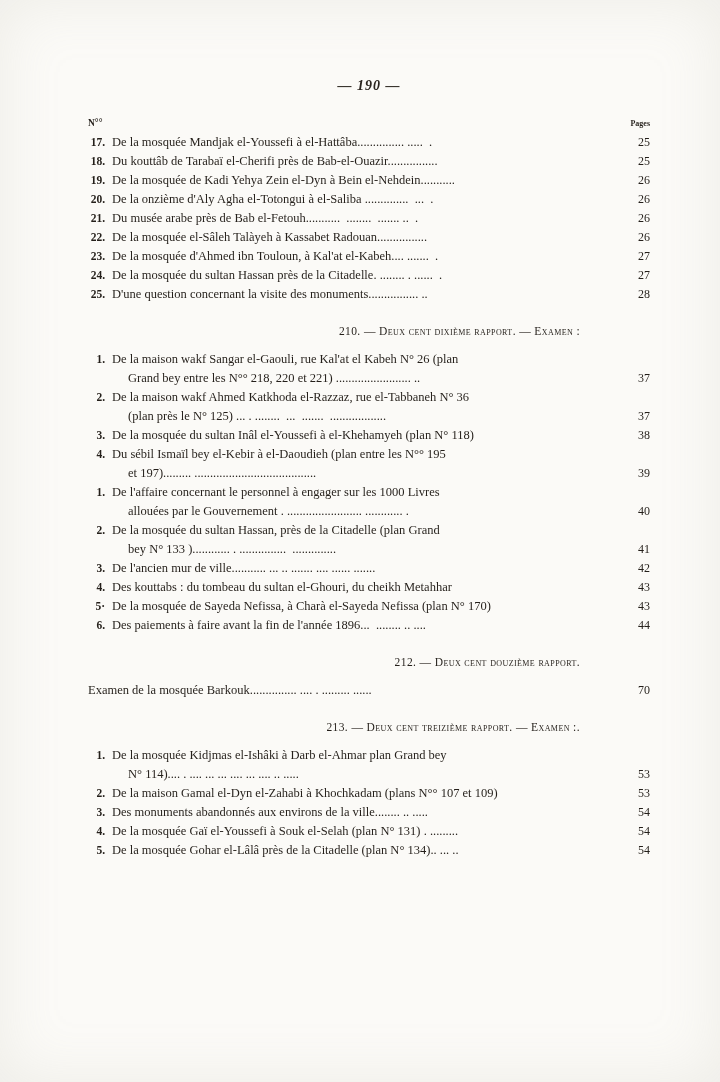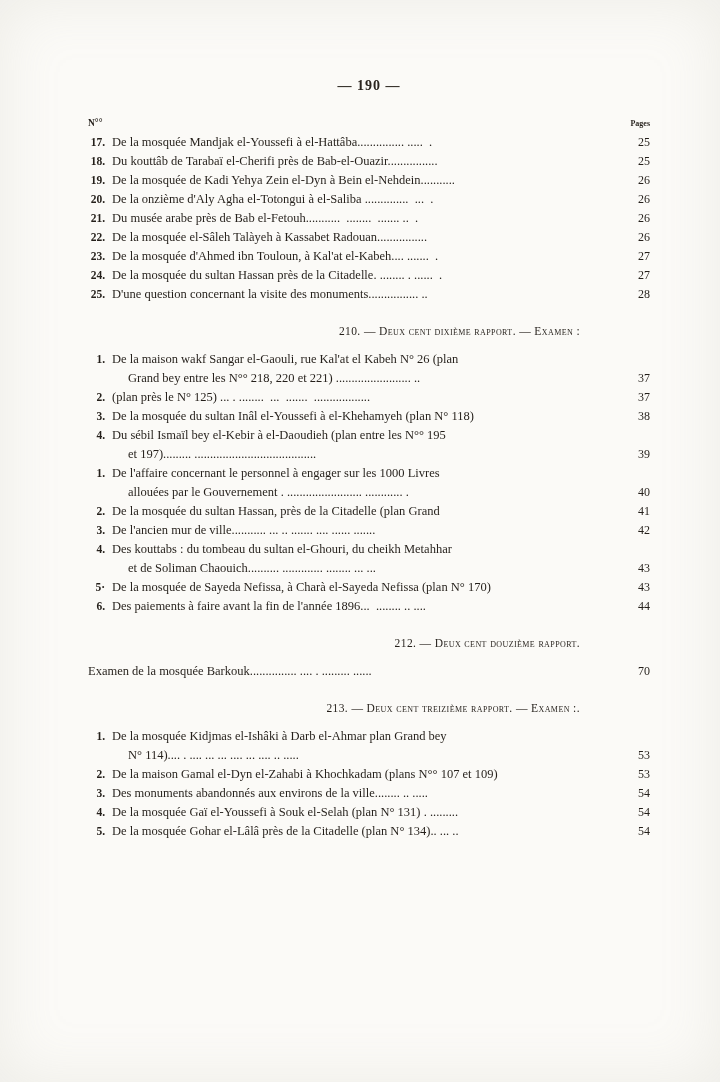--- a/index.html
+++ b/index.html
@@ -18,20 +18,21 @@
     top: 78px;
     width: 562px;
   }
   .pagenum-header {
     text-align: center;
     font-size: 14px;
     letter-spacing: 1px;
     font-weight: bold;
     color: #2a241e;
     margin-bottom: 24px;
+    font-style: italic;
   }
   .colheads {
     display: flex;
     justify-content: space-between;
     align-items: flex-end;
     margin-bottom: 5px;
   }
   .colheads .left { font-size: 9.5px; font-weight: bold; }
   .colheads .right { font-size: 8px; font-weight: bold; }
   .section-head {
@@ -162,20 +163,21 @@
         <span class="num">1.</span>
         <div class="body">
           <div class="line">De la maison wakf Sangar el-Gaouli, rue Kal'at el Kabeh N° 26 (plan</div>
           <div class="line">Grand bey entre les N°° 218, 220 et 221) ........................ ..</div>
         </div>
         <span class="pg">37</span>
       </div>
       <div class="item">
         <span class="num">2.</span>
         <div class="body">
+          <div class="line">De la maison wakf Ahmed Katkhoda el-Razzaz, rue el-Tabbaneh N° 36</div>
           <div class="line">(plan près le N° 125) ... . ........  ...  .......  ..................</div>
         </div>
         <span class="pg">37</span>
       </div>
       <div class="item">
         <span class="num">3.</span>
         <div class="body">
           <div class="line">De la mosquée du sultan Inâl el-Youssefi à el-Khehamyeh (plan N° 118)</div>
         </div>
         <span class="pg">38</span>
@@ -193,35 +195,35 @@
         <div class="body">
           <div class="line">De l'affaire concernant le personnel à engager sur les 1000 Livres</div>
           <div class="line">allouées par le Gouvernement . ........................ ............ .</div>
         </div>
         <span class="pg">40</span>
       </div>
       <div class="item">
         <span class="num">2.</span>
         <div class="body">
           <div class="line">De la mosquée du sultan Hassan, près de la Citadelle (plan Grand</div>
+          <div class="line">bey N° 133 )............ . ...............  ..............</div>
         </div>
         <span class="pg">41</span>
       </div>
       <div class="item">
         <span class="num">3.</span>
         <div class="body">
           <div class="line">De l'ancien mur de ville........... ... .. ....... .... ...... .......</div>
         </div>
         <span class="pg">42</span>
       </div>
       <div class="item">
         <span class="num">4.</span>
         <div class="body">
           <div class="line">Des kouttabs : du tombeau du sultan el-Ghouri, du cheikh Metahhar</div>
-          <div class="line">et de Soliman Chaouich.......... ............. ........ ... ...</div>
         </div>
         <span class="pg">43</span>
       </div>
       <div class="item">
         <span class="num">5·</span>
         <div class="body">
           <div class="line">De la mosquée de Sayeda Nefissa, à Charà el-Sayeda Nefissa (plan N° 170)</div>
         </div>
         <span class="pg">43</span>
       </div>

